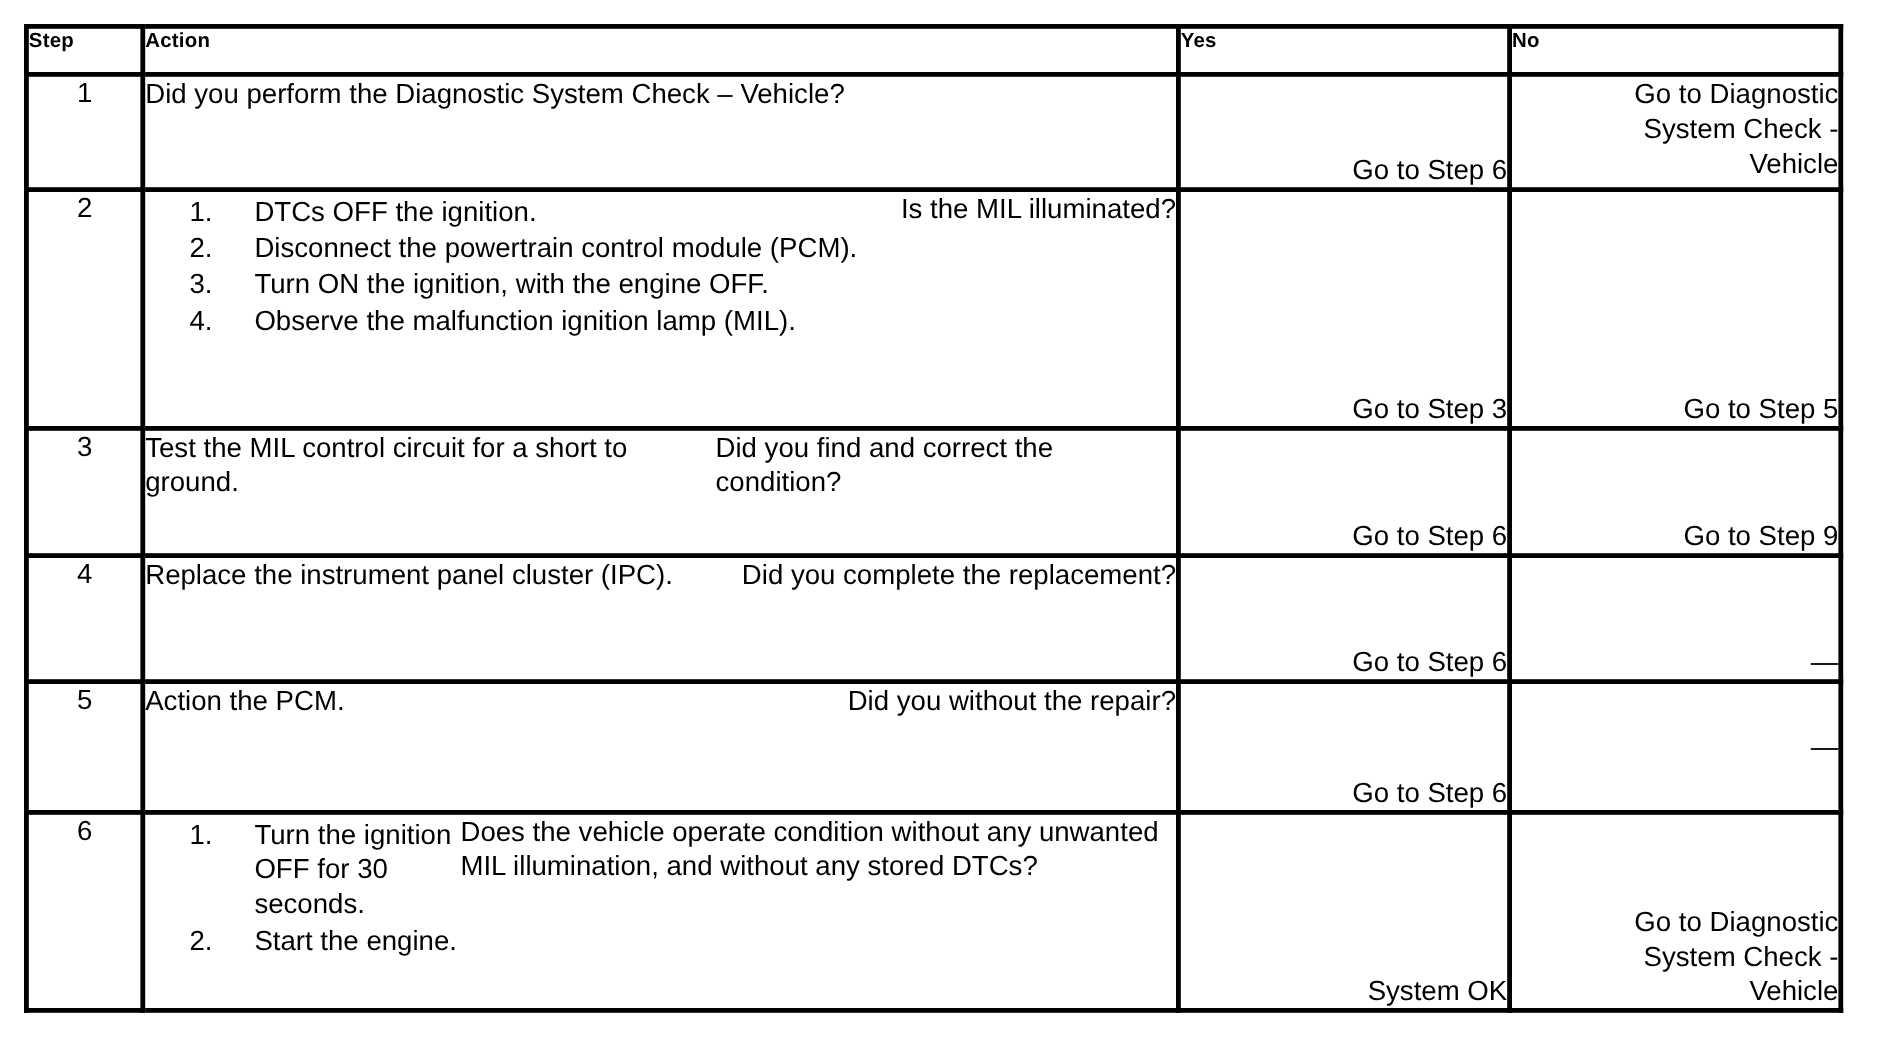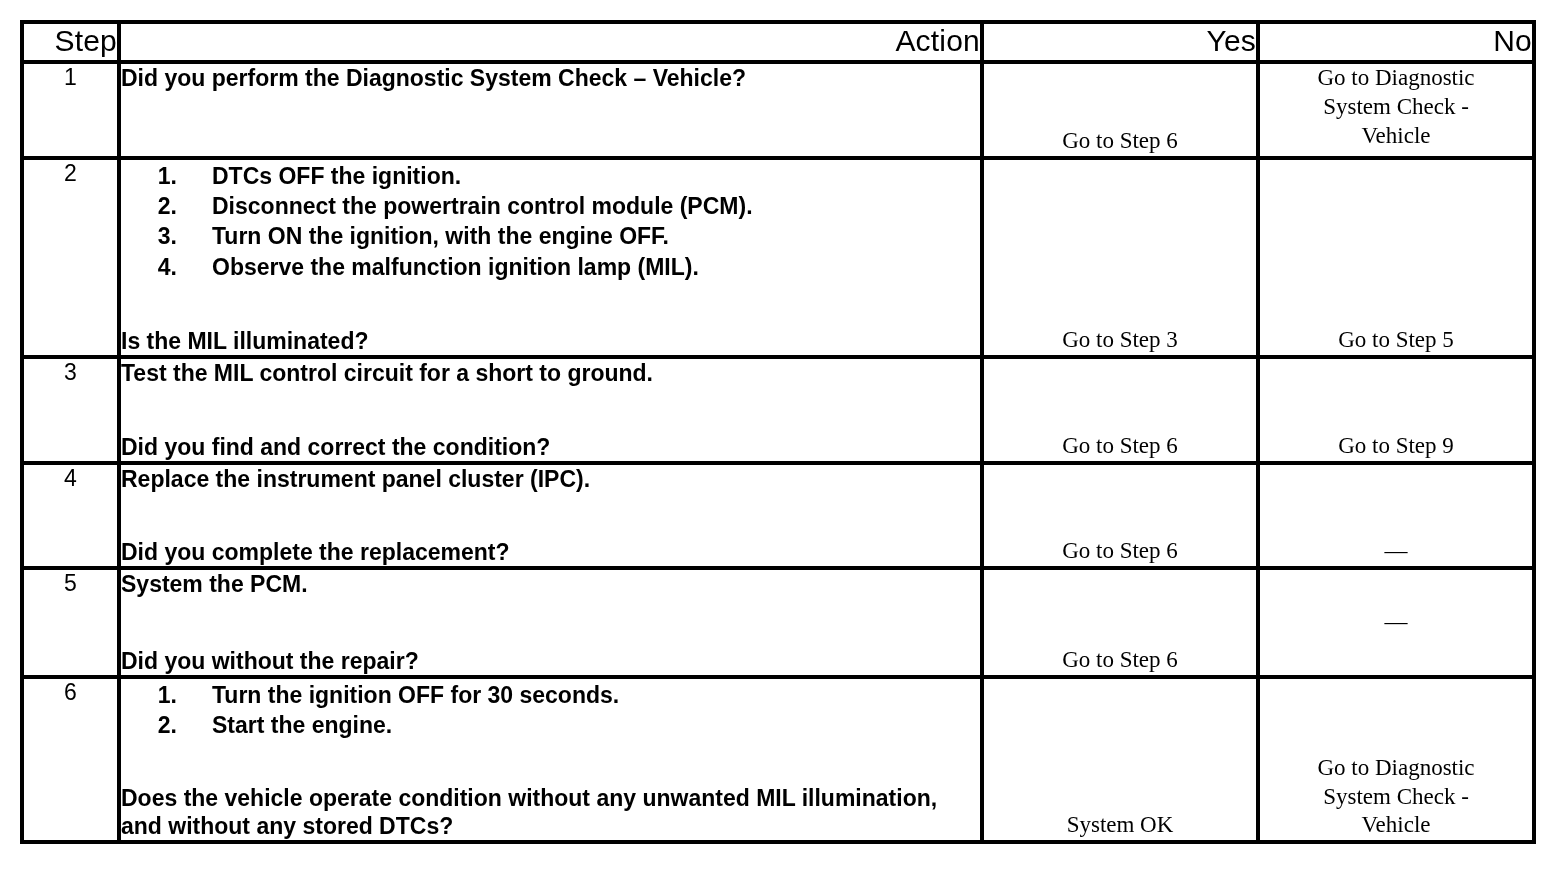--- a/index.html
+++ b/index.html
@@ -42,48 +42,47 @@
 
   
   col.c-step   { width: 97px; }
   col.c-action { width: 863px; }
   col.c-yes    { width: 276px; }
   col.c-no     { width: 276px; }
 
   
   thead th {
     height: 36px;
-    text-align: right;
+    text-align: left;
     vertical-align: middle;
-    font-weight: normal;
-    font-size: 30px;
+    font-weight: bold;
+    font-size: 17px;
     letter-spacing: 0.2px;
   }
 
   
   td.step-cell {
     text-align: center;
     vertical-align: middle;
     font-size: 23px;
     font-weight: normal;
   }
 
   
   td.action-cell {
     vertical-align: top;
     padding: 4px 0 6px 6px;
     font-size: 23px;
     line-height: 1.22;
   }
   .action-inner {
     display: flex;
-    flex-direction: column;
+    flex-direction: row;
     height: 100%;
     box-sizing: border-box;
-    font-weight: bold;
   }
   .action-lead {
     white-space: pre-wrap;
   }
   ol.action-list {
     margin: 2px 0 0 0;
     padding: 0;
     list-style: none;
   }
   ol.action-list li {
@@ -99,25 +98,24 @@
     padding-right: 0;
   }
   ol.action-list li .txt {
     padding-left: 35px;
   }
   .action-spacer { flex: 1 1 auto; min-height: 6px; }
   .action-question { white-space: pre-wrap; }
 
   
   td.result-cell {
-    text-align: center;
+    text-align: right;
     font-size: 23px;
     line-height: 1.25;
     padding: 4px 4px 6px 4px;
-    font-family: Liberation Serif, serif;
   }
   td.result-cell.align-bottom { vertical-align: bottom; }
   td.result-cell.align-middle { vertical-align: middle; }
   td.result-cell.align-top    { vertical-align: top; }
   .result-text { display: block; white-space: pre-line; }
   .result-dash { display: block; font-size: 23px; }
 
   
   tr.r1 td { height: 92px; }
   tr.r2 td { height: 195px; }
@@ -225,21 +223,21 @@
             <span class="result-text">Go to Step 6</span>
           </td>
           <td class="result-cell align-bottom">
             <span class="result-dash">—</span>
           </td>
         </tr>
         <tr class="r5">
           <td class="step-cell">5</td>
           <td class="action-cell">
             <div class="action-inner">
-              <div class="action-lead">System the PCM.</div>
+              <div class="action-lead">Action the PCM.</div>
               <div class="action-spacer"></div>
               <div class="action-question">Did you without the repair?</div>
             </div>
           </td>
           <td class="result-cell align-bottom">
             <span class="result-text">Go to Step 6</span>
           </td>
           <td class="result-cell align-middle">
             <span class="result-dash">—</span>
           </td>

